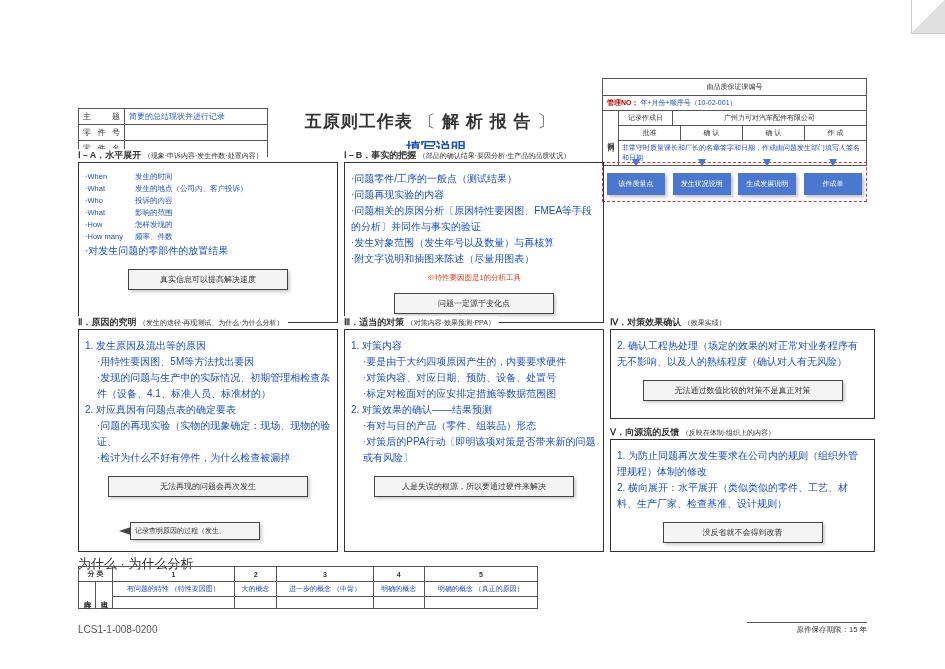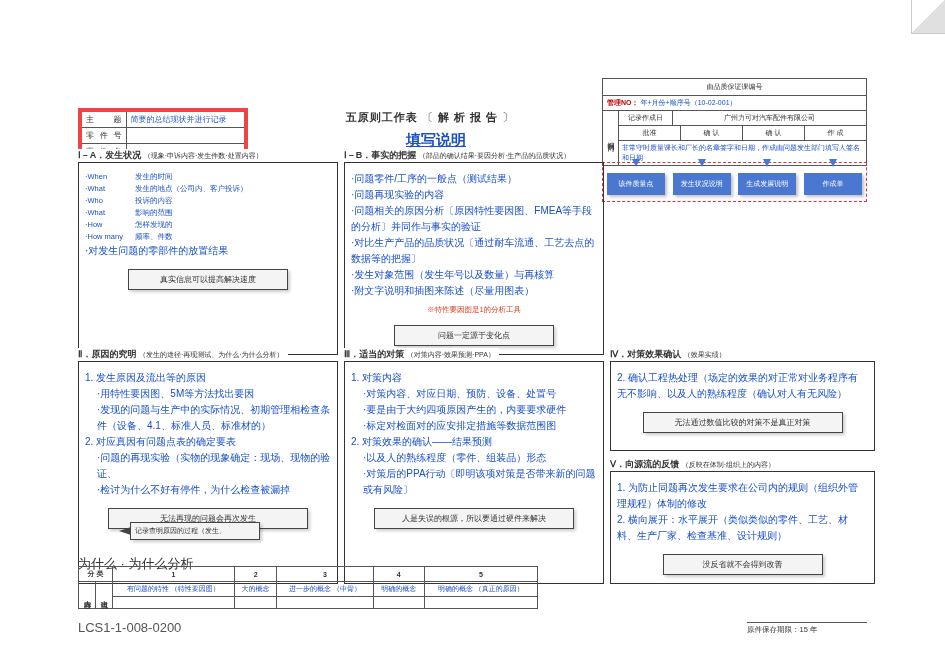--- a/index.html
+++ b/index.html
@@ -22,40 +22,40 @@
     width: 34px; height: 34px;
     background: linear-gradient(135deg, #fff 0 50%, #e0e0e0 50% 100%);
     border-left: 1px solid #ccc;
     border-bottom: 1px solid #ccc;
   }
 
   
   .topleft-table {
     position: absolute;
     left: 78px; top: 108px;
-    width: 170px;
-    border: 4px solid #ef4444;
+    width: 190px;
+    border: 1px solid #ef4444;
     border-collapse: collapse;
   }
   .topleft-table td {
     border: 1px solid #555;
     padding: 2px 4px;
     height: 14px;
   }
   .topleft-table td.lbl { width: 46px; text-align: justify; text-align-last: justify; }
   .topleft-table td.val { color: #2a5acb; }
 
   
   .center-title {
     position: absolute;
     left: 300px; top: 110px;
     width: 260px;
     text-align: center;
   }
-  .center-title .line1 { font-size: 11px; font-weight: bold; letter-spacing: 1px; }
+  .center-title .line1 { font-size: 17px; font-weight: bold; letter-spacing: 1px; }
   .center-title .bracket { font-weight: normal; }
   .center-title .sub { margin-top: 6px; font-size: 15px; color: #1a4fc9; font-weight: bold; text-decoration: underline; }
 
   
   .tr-stack {
     position: absolute;
     right: 78px; top: 78px;
     width: 265px;
   }
   .tr-box1, .tr-box2 {
@@ -217,29 +217,30 @@
   }
   .analysis-table .blue { color: #1a4fc9; }
 
   
   .panel-45 { min-height: 90px; }
 
   
   .footer-left {
     position: absolute;
     left: 78px; bottom: 34px;
-    font-size: 13px; color: #555;
+    font-size: 10px; color: #555;
   }
   .footer-right {
     position: absolute;
     right: 78px; bottom: 34px;
     font-size: 7.5px;
     border-top: 1px solid #555;
     padding-top: 2px;
     width: 120px;
+    text-align: right;
   }
 </style>
 </head>
 <body>
 
 <div class="page">
   <div class="corner-fold"></div>
 
   <table class="topleft-table">
     <tbody>
@@ -298,21 +299,21 @@
     <div class="flow-block">该件质量点</div>
     <div class="flow-block">发生状况说明</div>
     <div class="flow-block">生成发展说明</div>
     <div class="flow-block">作成单</div>
   </div>
 
   <div class="grid">
 
     <div class="panel" style="min-height:150px">
       <div class="panel-title">
-        <span>Ⅰ－A．发生状况</span>
+        <span>Ⅰ－A．水平展开</span>
         <span class="note">（现象·申诉内容·发生件数·处置内容）</span>
       </div>
       <ul>
         <li class="row5w">
             <span class="w">·When</span>
             <span>发生的时间</span>
           </li>
         <li class="row5w">
             <span class="w">·What</span>
             <span>发生的地点（公司内、客户投诉）</span>
@@ -340,21 +341,20 @@
 
     <div class="panel" style="min-height:150px">
       <div class="panel-title">
         <span>Ⅰ－B．事实的把握</span>
         <span class="note">（部品的确认结果·要因分析·生产品的品质状况）</span>
       </div>
       <ul>
         <li class="bul">·问题零件/工序的一般点（测试结果）</li>
         <li class="bul">·问题再现实验的内容</li>
         <li class="bul">·问题相关的原因分析〔原因特性要因图、FMEA等手段的分析〕并同作与事实的验证</li>
-        <li class="bul">·对比生产产品的品质状况〔通过耐车流通、工艺去点的数据等的把握〕</li>
         <li class="bul">·发生对象范围（发生年号以及数量）与再核算</li>
         <li class="bul">·附文字说明和插图来陈述（尽量用图表）</li>
       </ul>
       <div class="special-red">※特性要因图是1的分析工具</div>
       <div class="callout">问题一定源于变化点</div>
     </div>
 
     <div class="spacer"></div>
 
     <div class="panel row2">
@@ -373,25 +373,25 @@
       <div class="callout wide">无法再现的问题会再次发生</div>
     </div>
 
     <div class="panel row2">
       <div class="panel-title">
         <span>Ⅲ．适当的对策</span>
         <span class="note">（对策内容·效果预测·PPA）</span>
       </div>
       <ul>
         <li class="bul">1. 对策内容</li>
+        <li class="bul sub">  ·要是由于大约四项原因产生的，内要要求硬件</li>
         <li class="bul sub">  ·对策内容、对应日期、预防、设备、处置号</li>
-        <li class="bul sub">  ·要是由于大约四项原因产生的，内要要求硬件</li>
         <li class="bul sub">  ·标定对检面对的应安排定措施等数据范围图</li>
         <li class="bul">2. 对策效果的确认——结果预测</li>
-        <li class="bul sub">  ·以及人的熟练程度（零件、组装品）形态</li>
+        <li class="bul sub">  ·有对与目的产品（零件、组装品）形态</li>
         <li class="bul sub">  ·对策后的PPA行动〔即明该项对策是否带来新的问题或有风险〕</li>
       </ul>
       <div class="callout wide">人是失误的根源，所以要通过硬件来解决</div>
     </div>
 
     <div style="display:flex;flex-direction:column;gap:20px;">
       <div class="panel panel-45">
         <div class="panel-title">
           <span>Ⅳ．对策效果确认</span>
           <span class="note">（效果实绩）</span>

